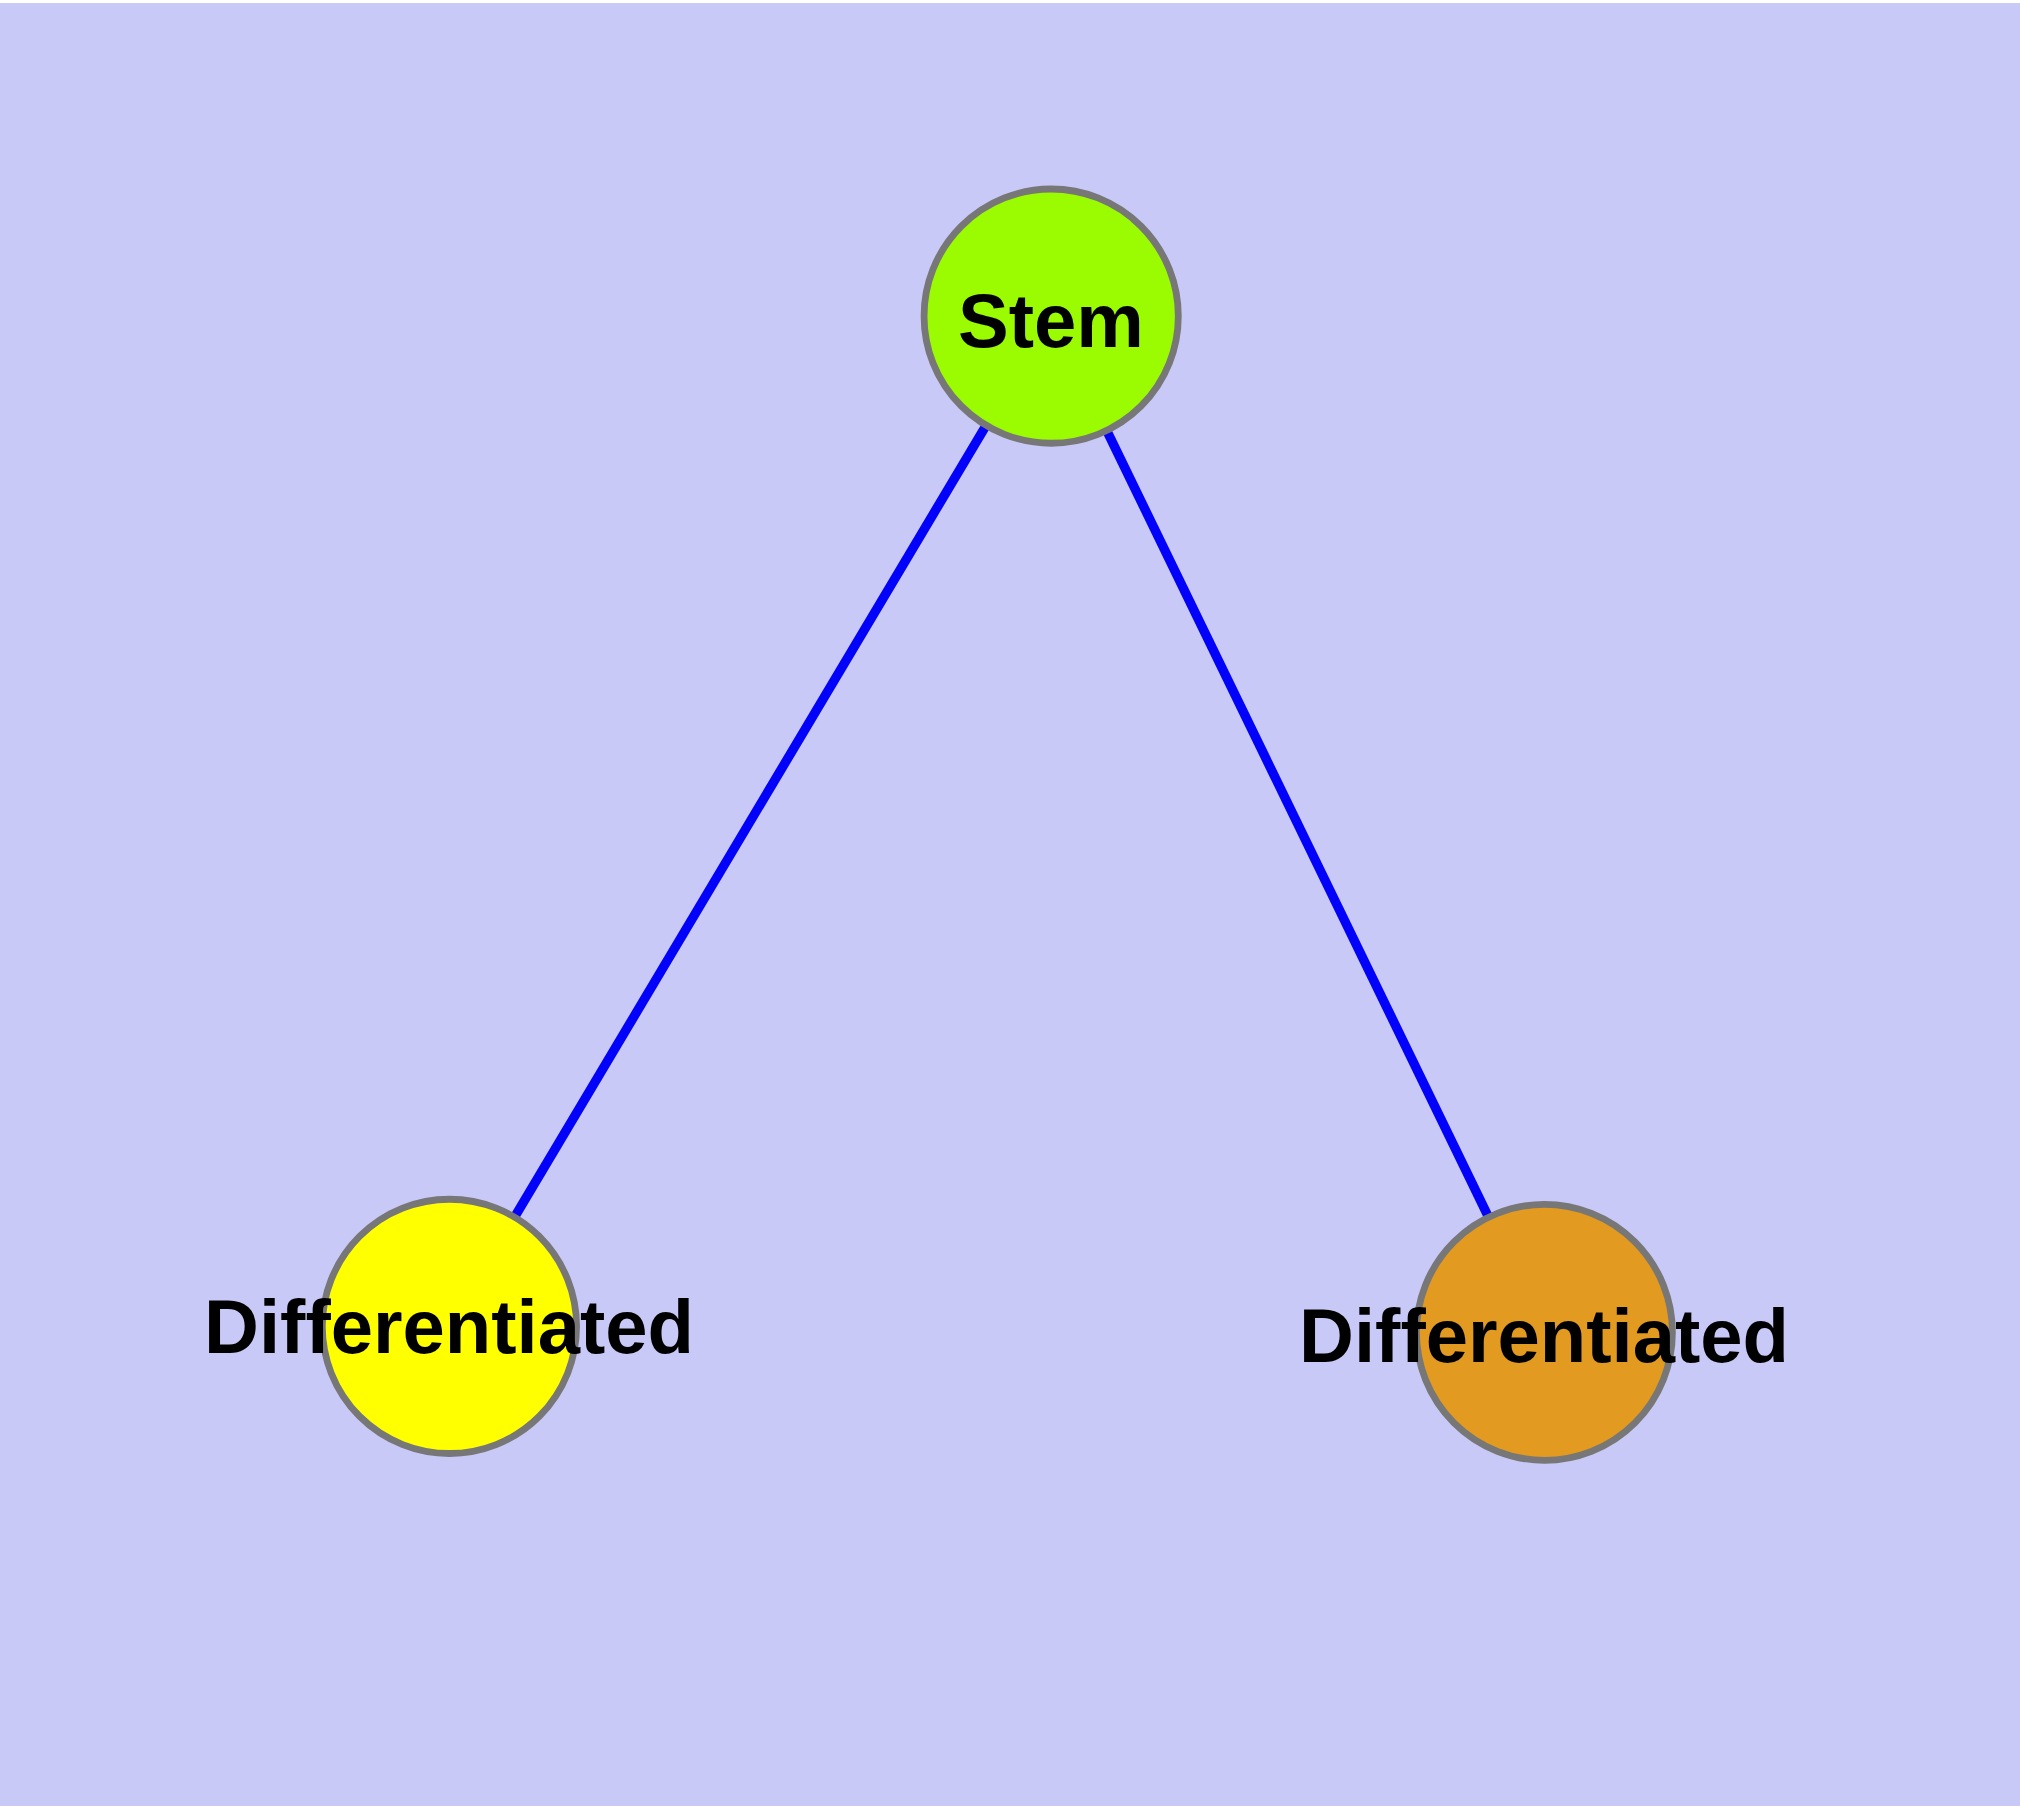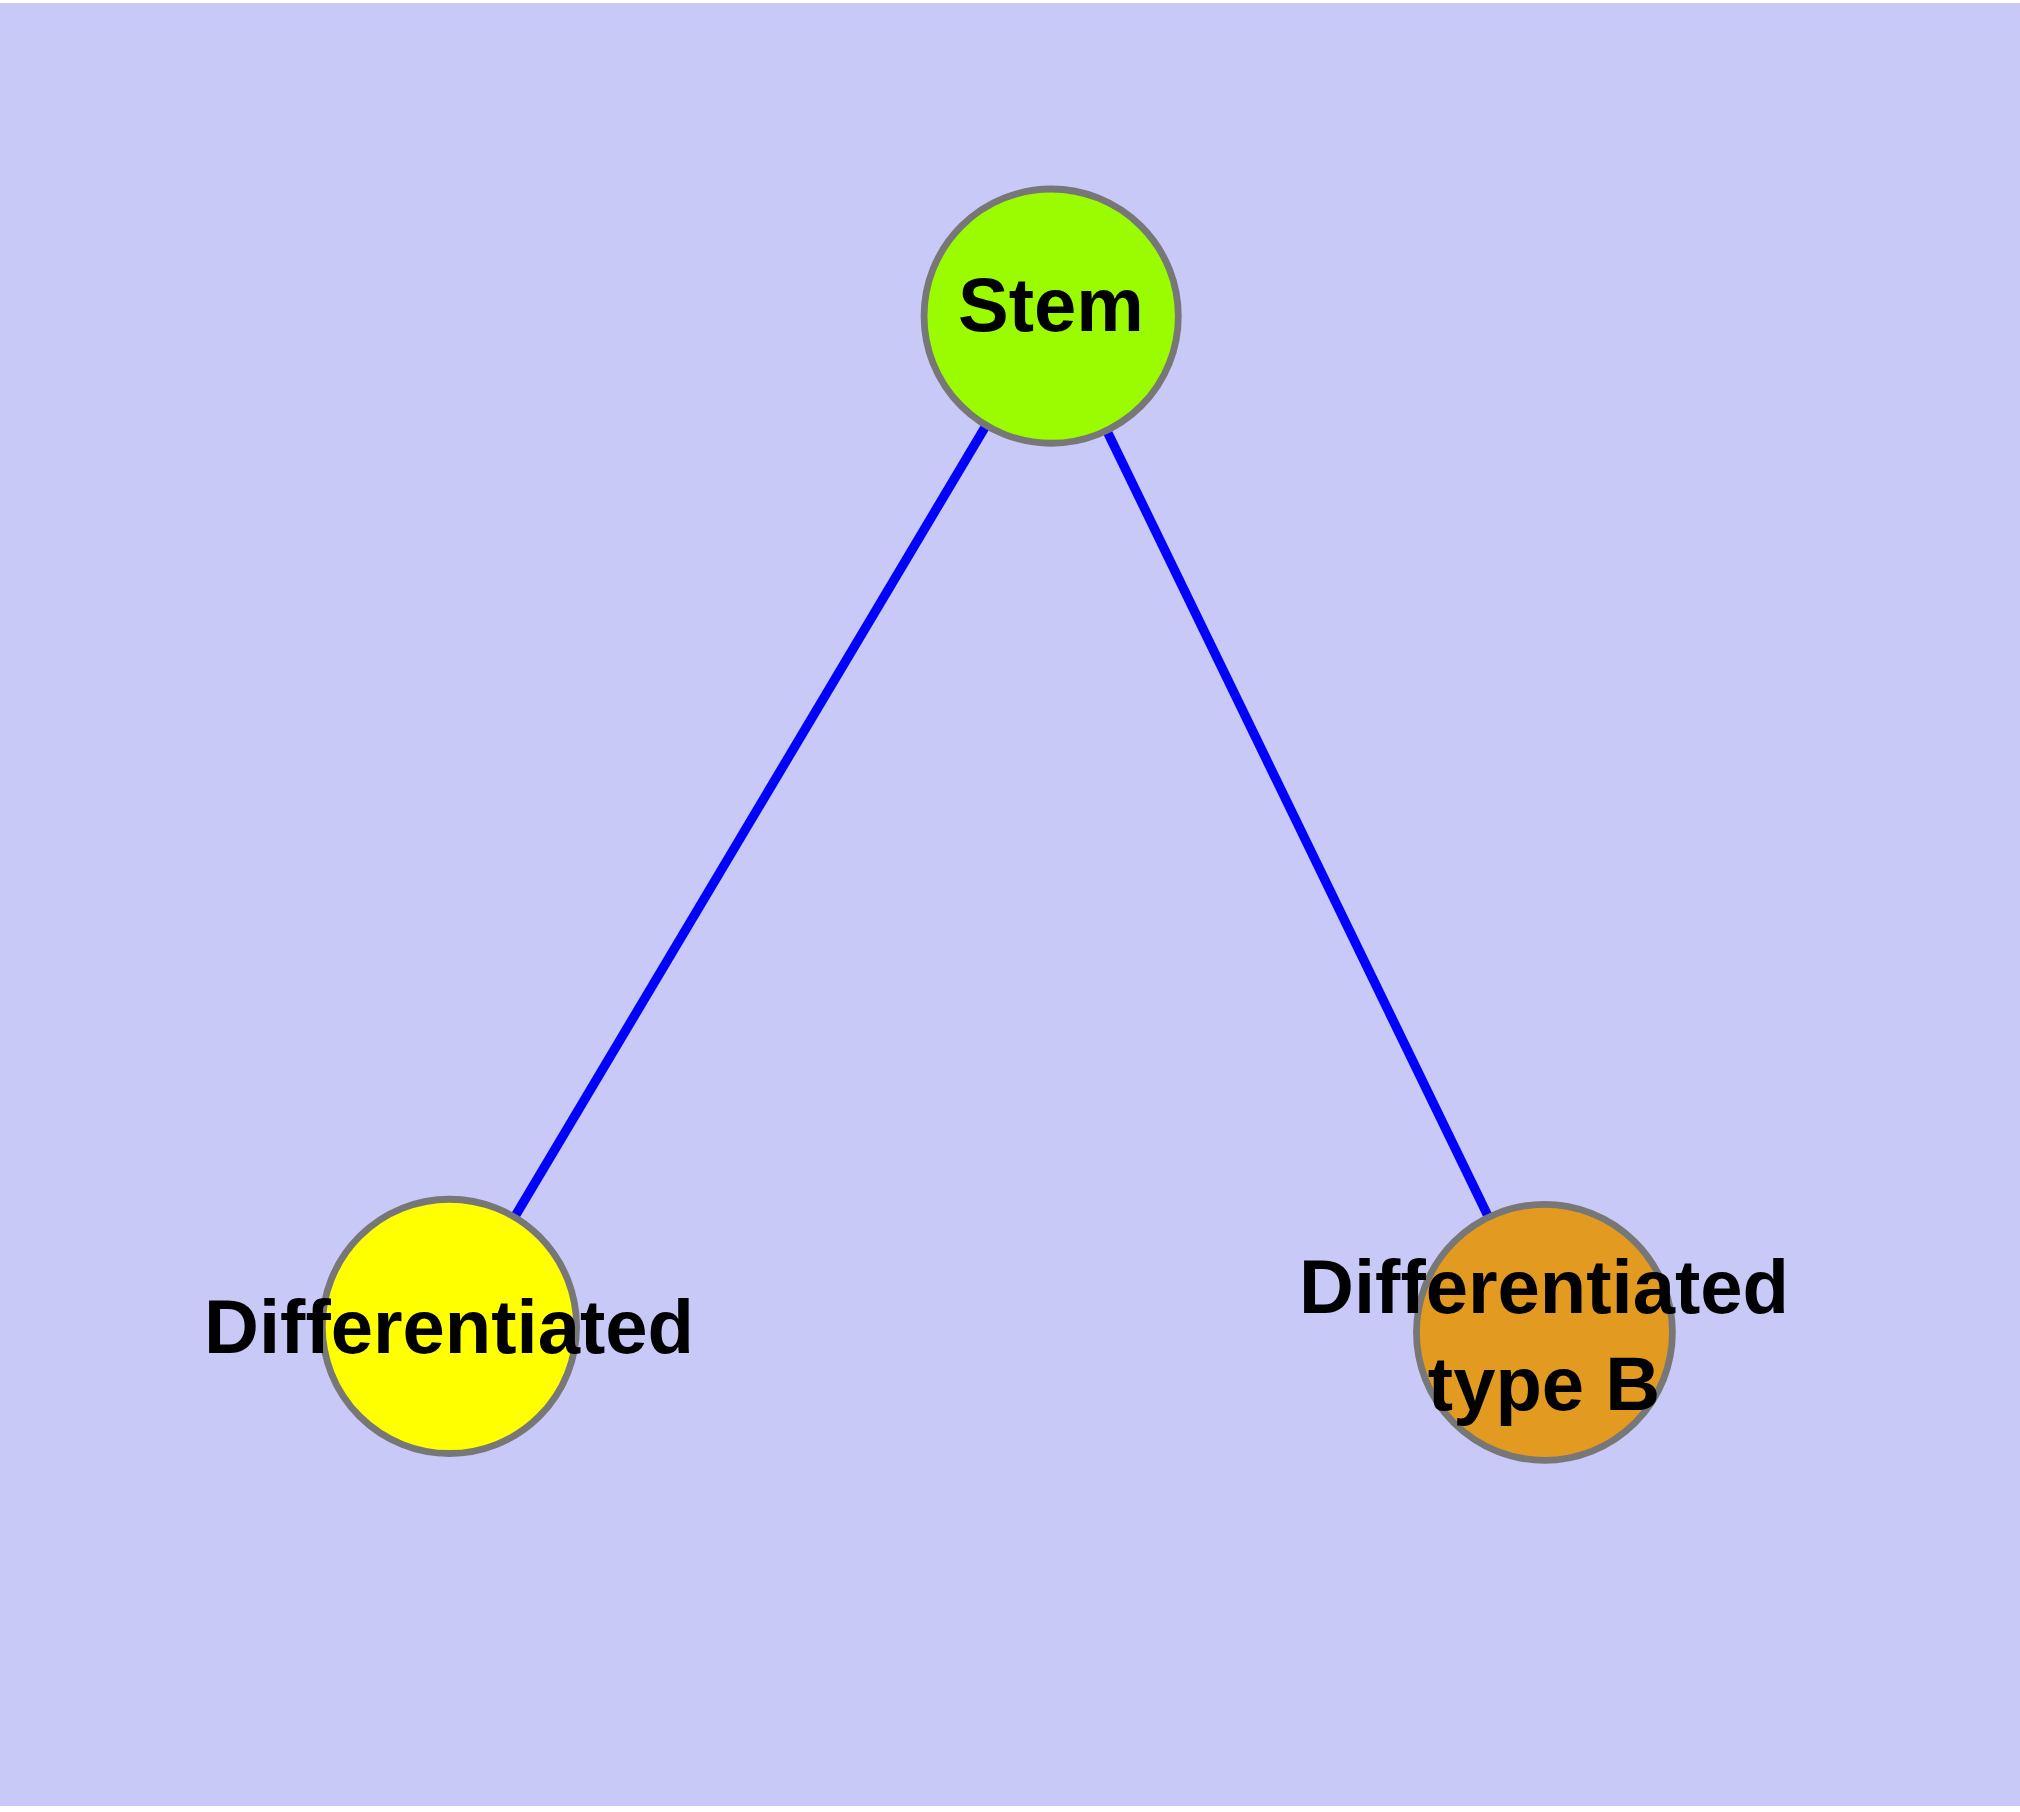--- a/index.html
+++ b/index.html
@@ -58,26 +58,25 @@
   <svg class="graph" viewBox="0 0 2384 2138" xmlns="http://www.w3.org/2000/svg">
 
     <line class="edge" x1="1240" y1="373" x2="530" y2="1565" stroke="#0202FA"></line>
     <line class="edge" x1="1240" y1="373" x2="1822" y2="1572" stroke="#0202FA"></line>
 
     <circle class="node-circle" cx="1240" cy="373" r="150" fill="#9BFB00"></circle>
     <circle class="node-circle" cx="530" cy="1565" r="150" fill="#FFFF00"></circle>
     <circle class="node-circle" cx="1822" cy="1572" r="151" fill="#E39A20"></circle>
   </svg>
 
-  <div class="node-label" style="left:1051px; top:304px;">
+  <div class="node-label" style="left:1051px; top:320px;">
     <span>Stem</span>
   </div>
 
   <div class="node-label" style="left:449px; top:1326px;">
     <div>Differentiated</div>
   </div>
 
   <div class="node-label" style="left:1544px; top:1335px;">
     <div>Differentiated</div>
-    <div>type B</div>
   </div>
 </div>
 
 
 </body></html>

